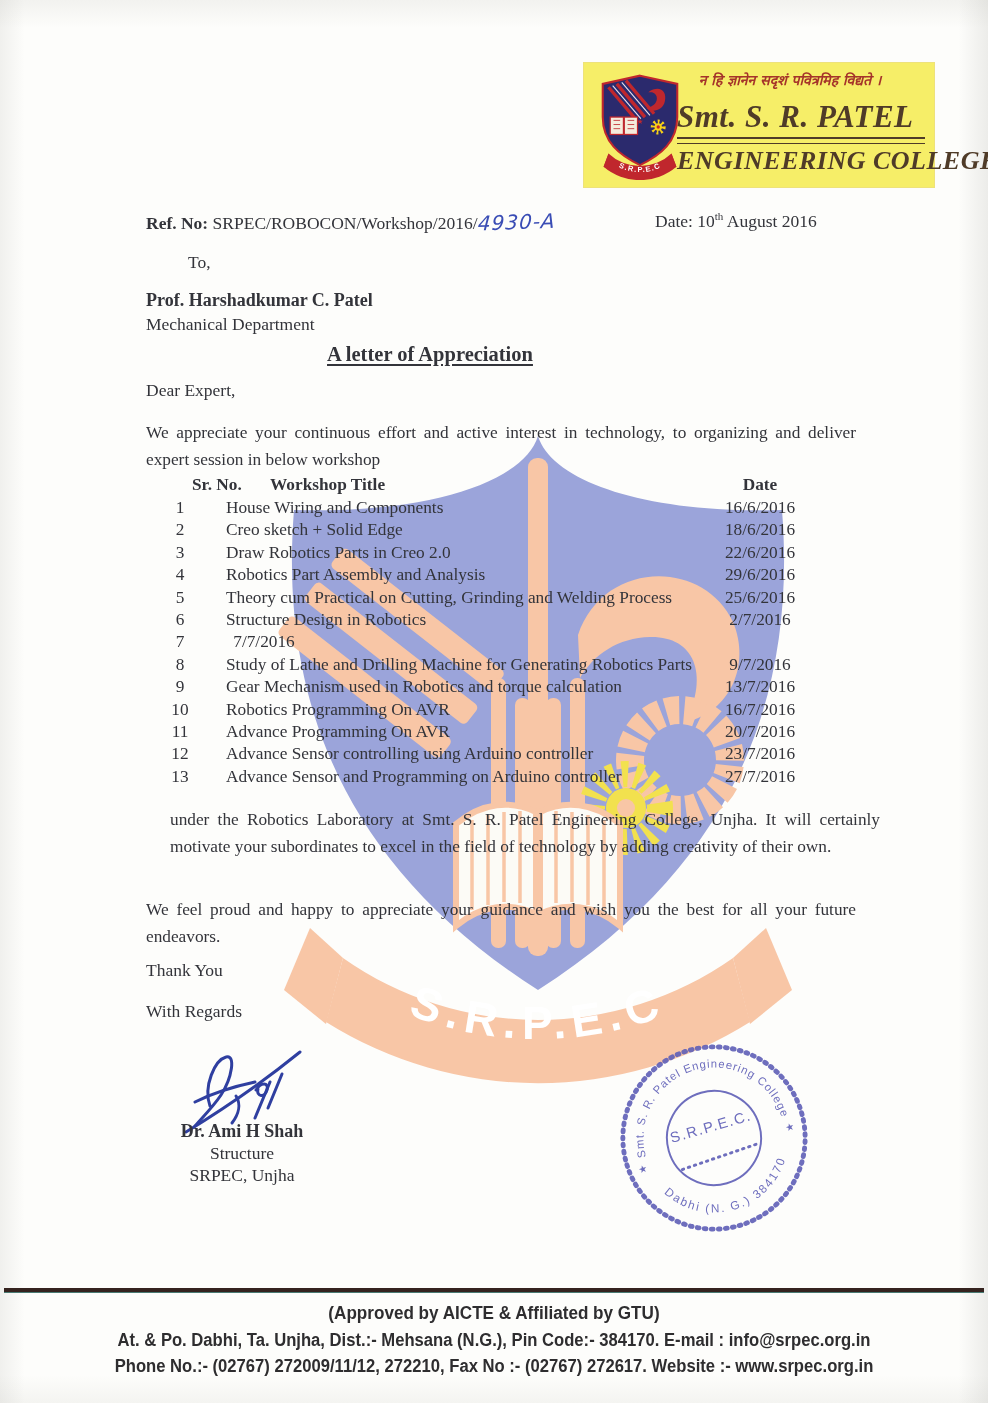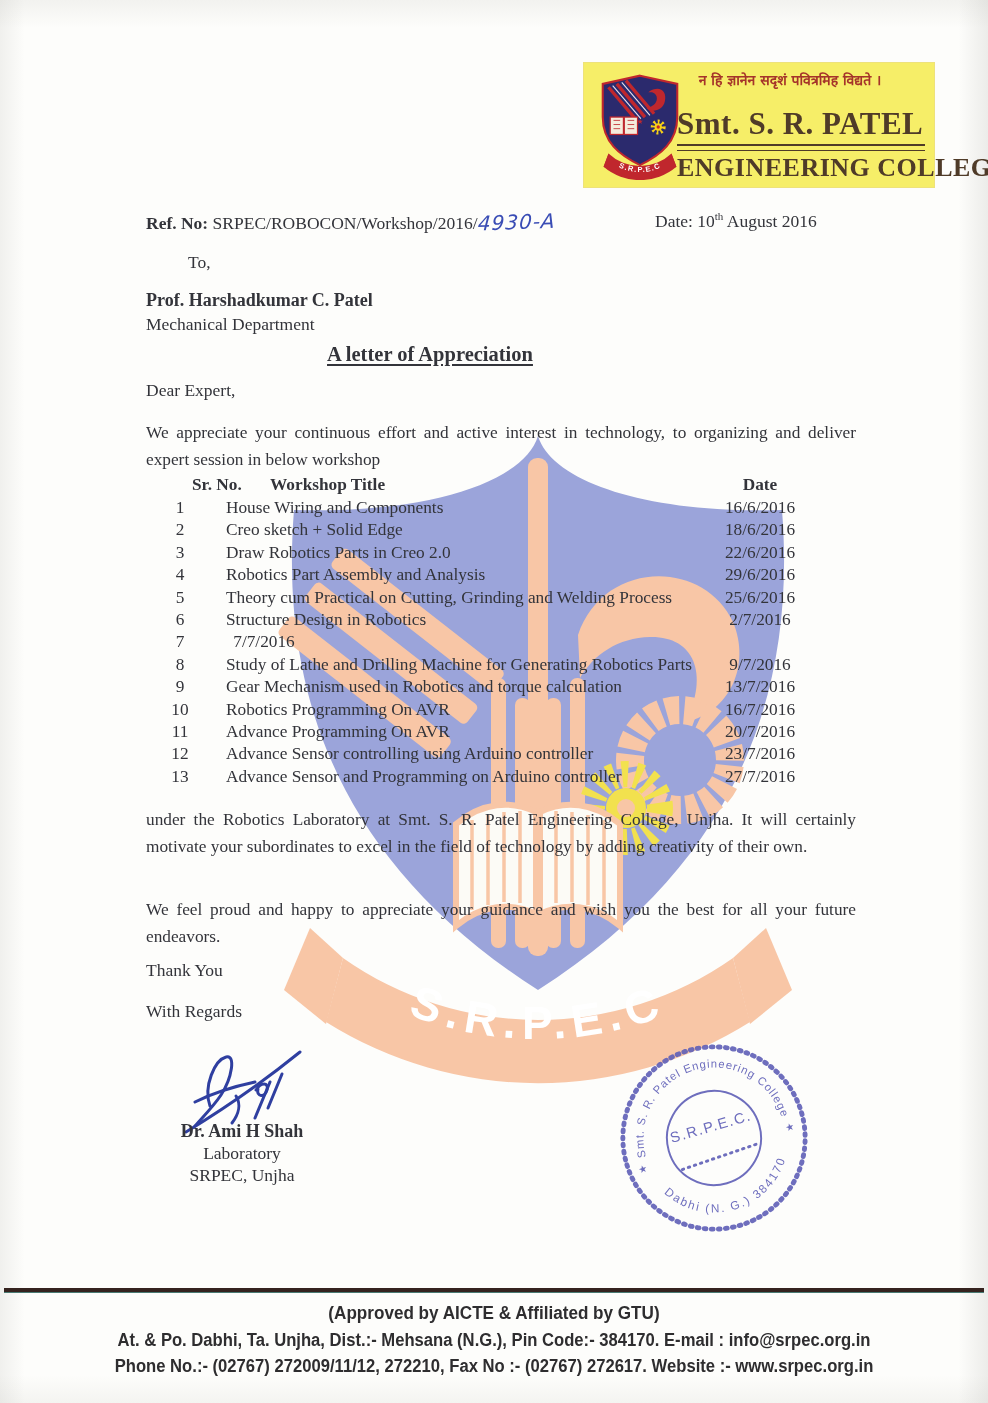--- a/index.html
+++ b/index.html
@@ -6,42 +6,42 @@
   #page{position:relative;width:988px;height:1403px;margin:0 auto;overflow:hidden;
         background:linear-gradient(180deg,#f2f2ef 0%,#fdfdfb 2%,#fdfdfb 98%,#f4f4f1 100%);
         font-family:"Liberation Serif",serif;color:#33343a;}
   #page:after{content:"";position:absolute;inset:0;pointer-events:none;
         background:linear-gradient(90deg,rgba(180,180,175,.18) 0,rgba(0,0,0,0) 2.5%,rgba(0,0,0,0) 97%,rgba(175,175,170,.22) 100%);}
   .abs{position:absolute;}
 
   
   .lh-box{left:583px;top:62px;width:352px;height:126px;background:#f6ee68;box-shadow:0 0 0 1px #eee27a inset;}
   .crest{left:595px;top:74px;width:90px;height:106px;}
-  .lh-col{left:677px;top:62px;width:226px;text-align:center;}
+  .lh-col{left:677px;top:62px;width:226px;text-align:center;font-style:italic;}
   .motto{position:relative;margin-top:8px;font-family:"DejaVu Sans",sans-serif;font-size:14px;font-weight:bold;color:#a5342a;white-space:nowrap;}
-  .name1{position:relative;margin-top:19px;font-size:31px;font-weight:bold;color:#4f3b28;letter-spacing:.5px;line-height:1.05;white-space:nowrap;}
+  .name1{position:relative;margin-top:12px;font-size:31px;font-weight:bold;color:#4f3b28;letter-spacing:.5px;line-height:1.05;white-space:nowrap;}
   .dbl-rule{position:relative;margin:3px auto 0 auto;width:248px;height:4px;border-top:2.5px solid #4f3b28;border-bottom:1.5px solid #4f3b28;}
   .name2{position:relative;margin-top:2px;font-size:26px;font-weight:bold;color:#4f3b28;letter-spacing:.5px;white-space:nowrap;}
 
   
   .refline{left:146px;top:210px;font-size:17.5px;}
   .reflabel{font-weight:bold;}
   .ref-hand{display:inline-block;font-family:"DejaVu Sans",sans-serif;font-style:italic;font-size:20px;color:#3a4db5;transform:rotate(-2deg) skewX(-6deg);letter-spacing:1px;}
   .dateline{left:655px;top:210px;font-size:17.5px;text-align:center;}
   sup{font-size:11px;}
 
   .toline{left:146px;top:252px;font-size:17.5px;margin-left:42px;}
   .rcpt-name{left:146px;top:290px;font-size:18px;font-weight:bold;text-align:center;}
   .rcpt-dept{left:146px;top:314px;font-size:17.5px;}
 
   .title{left:0;top:343px;width:860px;text-align:center;font-size:20.5px;font-weight:bold;text-decoration:underline;text-underline-offset:3px;}
   .greet{left:146px;top:380px;font-size:17.5px;}
   .para{left:146px;top:0;width:710px;font-size:17.3px;line-height:27px;text-align:justify;}
   .p-intro{top:419px;}
-  .p-under{top:806px;}
+  .p-under{top:806px;margin-left:24px;}
   .p-proud{top:896px;}
   .thanks{left:146px;top:960px;font-size:17.5px;}
   .regards{left:146px;top:1001px;font-size:17.5px;}
 
   
   .tbl{left:148px;top:472px;width:664px;font-size:17.3px;}
   .trow{display:flex;height:22.4px;line-height:22.4px;align-items:baseline;}
   .thead{font-weight:bold;height:25px;line-height:25px;margin-left:44px;}
   .c-sr{width:64px;text-align:center;flex:none;}
   .thead .c-sr{text-align:left;}
@@ -268,21 +268,21 @@
         <path d="M25,58 C45,48 66,42 85,38"></path>
         <path d="M16,88 C52,66 98,34 130,8"></path>
         <path d="M86,46 C91,38 99,38 97,46 C95,54 86,53 88,45"></path>
         <path d="M100,38 L85,74"></path>
         <path d="M112,30 L98,64"></path>
         <path d="M66,52 C71,60 69,70 62,79"></path>
       </g>
     </svg>
     <div class="abs signer">
       <div class="nm">Dr. Ami H Shah</div>
-      <div>Laboratory</div>
+      <div>Structure</div>
       <div>SRPEC, Unjha</div>
     </div>
 
     <svg class="abs stamp" viewBox="0 0 200 200" xmlns="http://www.w3.org/2000/svg">
       <g stroke="#6161b8" fill="none">
         <circle cx="100" cy="100" r="93" stroke-width="5" stroke-dasharray="1.8 5.4" stroke-linecap="round"></circle>
         <circle cx="100" cy="100" r="48" stroke-width="2"></circle>
         <path d="M60,122 L140,118" stroke-width="3" stroke-dasharray="1.5 5" stroke-linecap="round"></path>
       </g>
       <path id="st-top" d="M28,100 A72,72 0 0 1 172,100" fill="none"></path>

